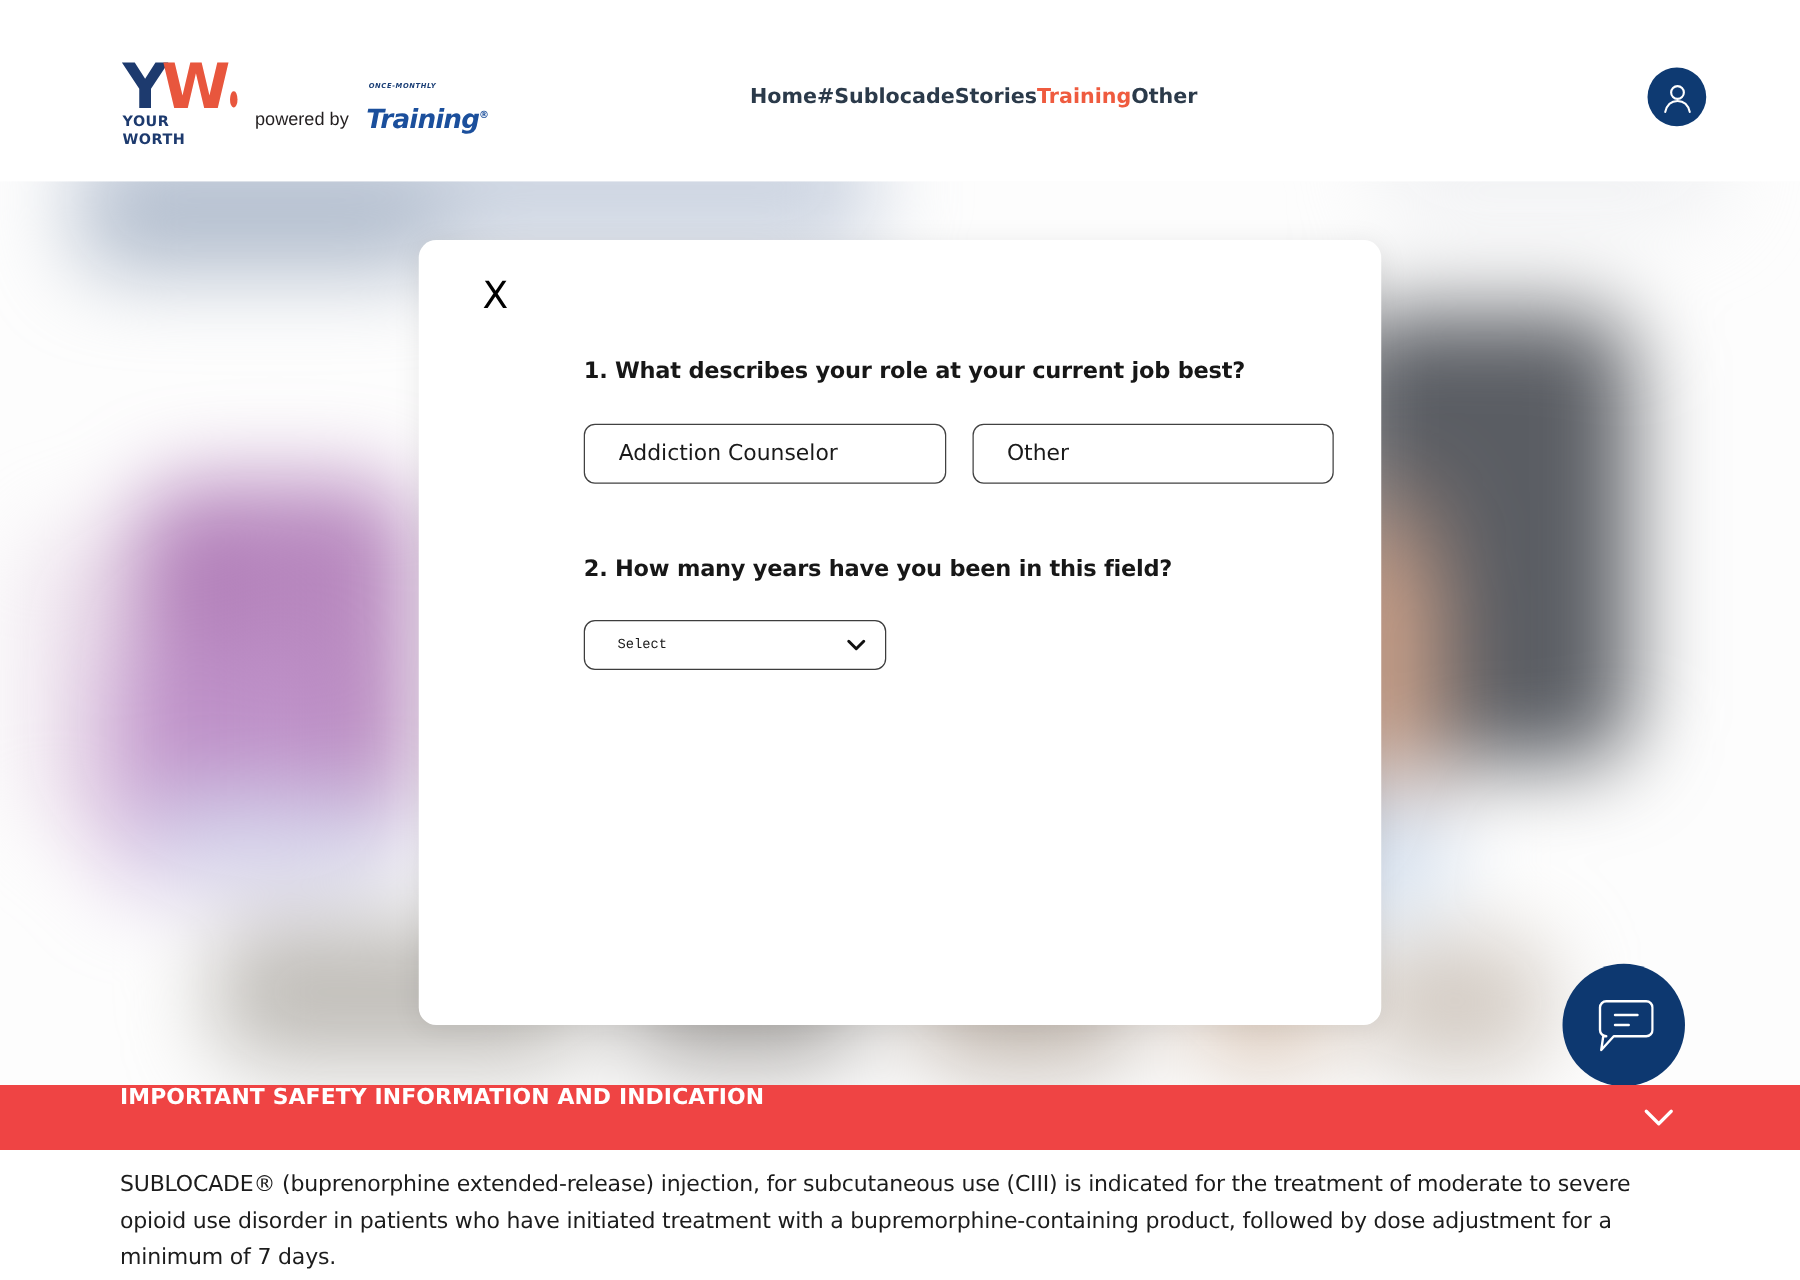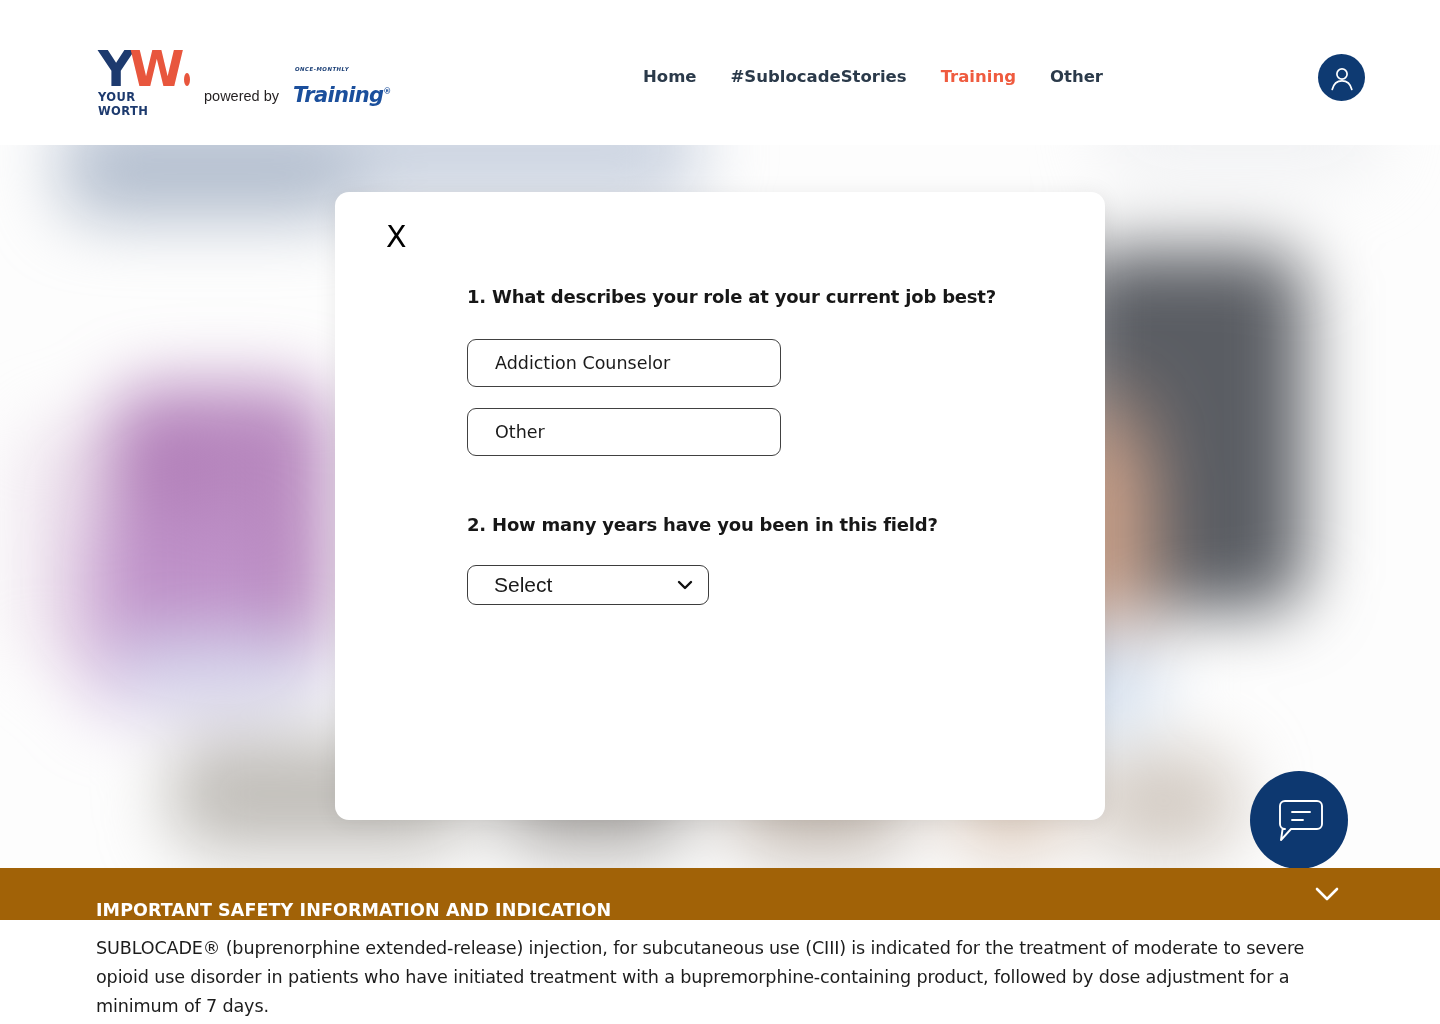--- a/index.html
+++ b/index.html
@@ -114,22 +114,20 @@
     font-size: 8px;
     vertical-align: super;
   }
 
   .main-nav {
     position: absolute;
     left: 600px;
     top: 67px;
     display: flex;
     align-items: center;
-    gap: 34px;
-    margin-left: 43px;
   }
   .nav-link {
     font-family: "DejaVu Sans", sans-serif;
     font-size: 16.5px;
     font-weight: 700;
     color: #2b3a4a;
     text-decoration: none;
     white-space: nowrap;
     cursor: pointer;
   }
@@ -271,21 +269,20 @@
     font-weight: 700;
     color: #171717;
     letter-spacing: -0.2px;
     white-space: nowrap;
   }
   .q1 { margin-bottom: 0; }
 
   .options {
     margin-top: 32px;
     display: flex;
-    flex-direction: column;
     gap: 21px;
   }
   .option-btn {
     width: 314px;
     height: 48px;
     border: 1.6px solid #414141;
     border-radius: 9px;
     background: #ffffff;
     text-align: left;
     padding-left: 27px;
@@ -311,22 +308,22 @@
     border: 1.6px solid #3d3d3d;
     border-radius: 9px;
     background: #ffffff;
     display: flex;
     align-items: center;
     padding: 0 14px 0 26px;
     justify-content: space-between;
     cursor: pointer;
   }
   .select-value {
-    font-family: Liberation Sans, sans-serif;
-    font-size: 21px;
+    font-family: Liberation Mono, monospace;
+    font-size: 11px;
     color: #1a1a1a;
   }
   .chev {
     display: inline-block;
     width: 18px;
     height: 18px;
   }
 
   
   .chat-fab {
@@ -345,23 +342,23 @@
     border: none;
   }
 
   
   .isi-bar {
     position: absolute;
     left: 0;
     top: 868px;
     width: 1440px;
     height: 52px;
-    background: #a16207;
-    display: flex;
-    align-items: flex-end;
+    background: #ef4444;
+    display: flex;
+    align-items: flex-start;
     z-index: 80;
     cursor: pointer;
   }
   .isi-title {
     margin-left: 96px;
     font-family: "DejaVu Sans", sans-serif;
     font-size: 17.5px;
     font-weight: 700;
     color: #ffffff;
     letter-spacing: 0.1px;

